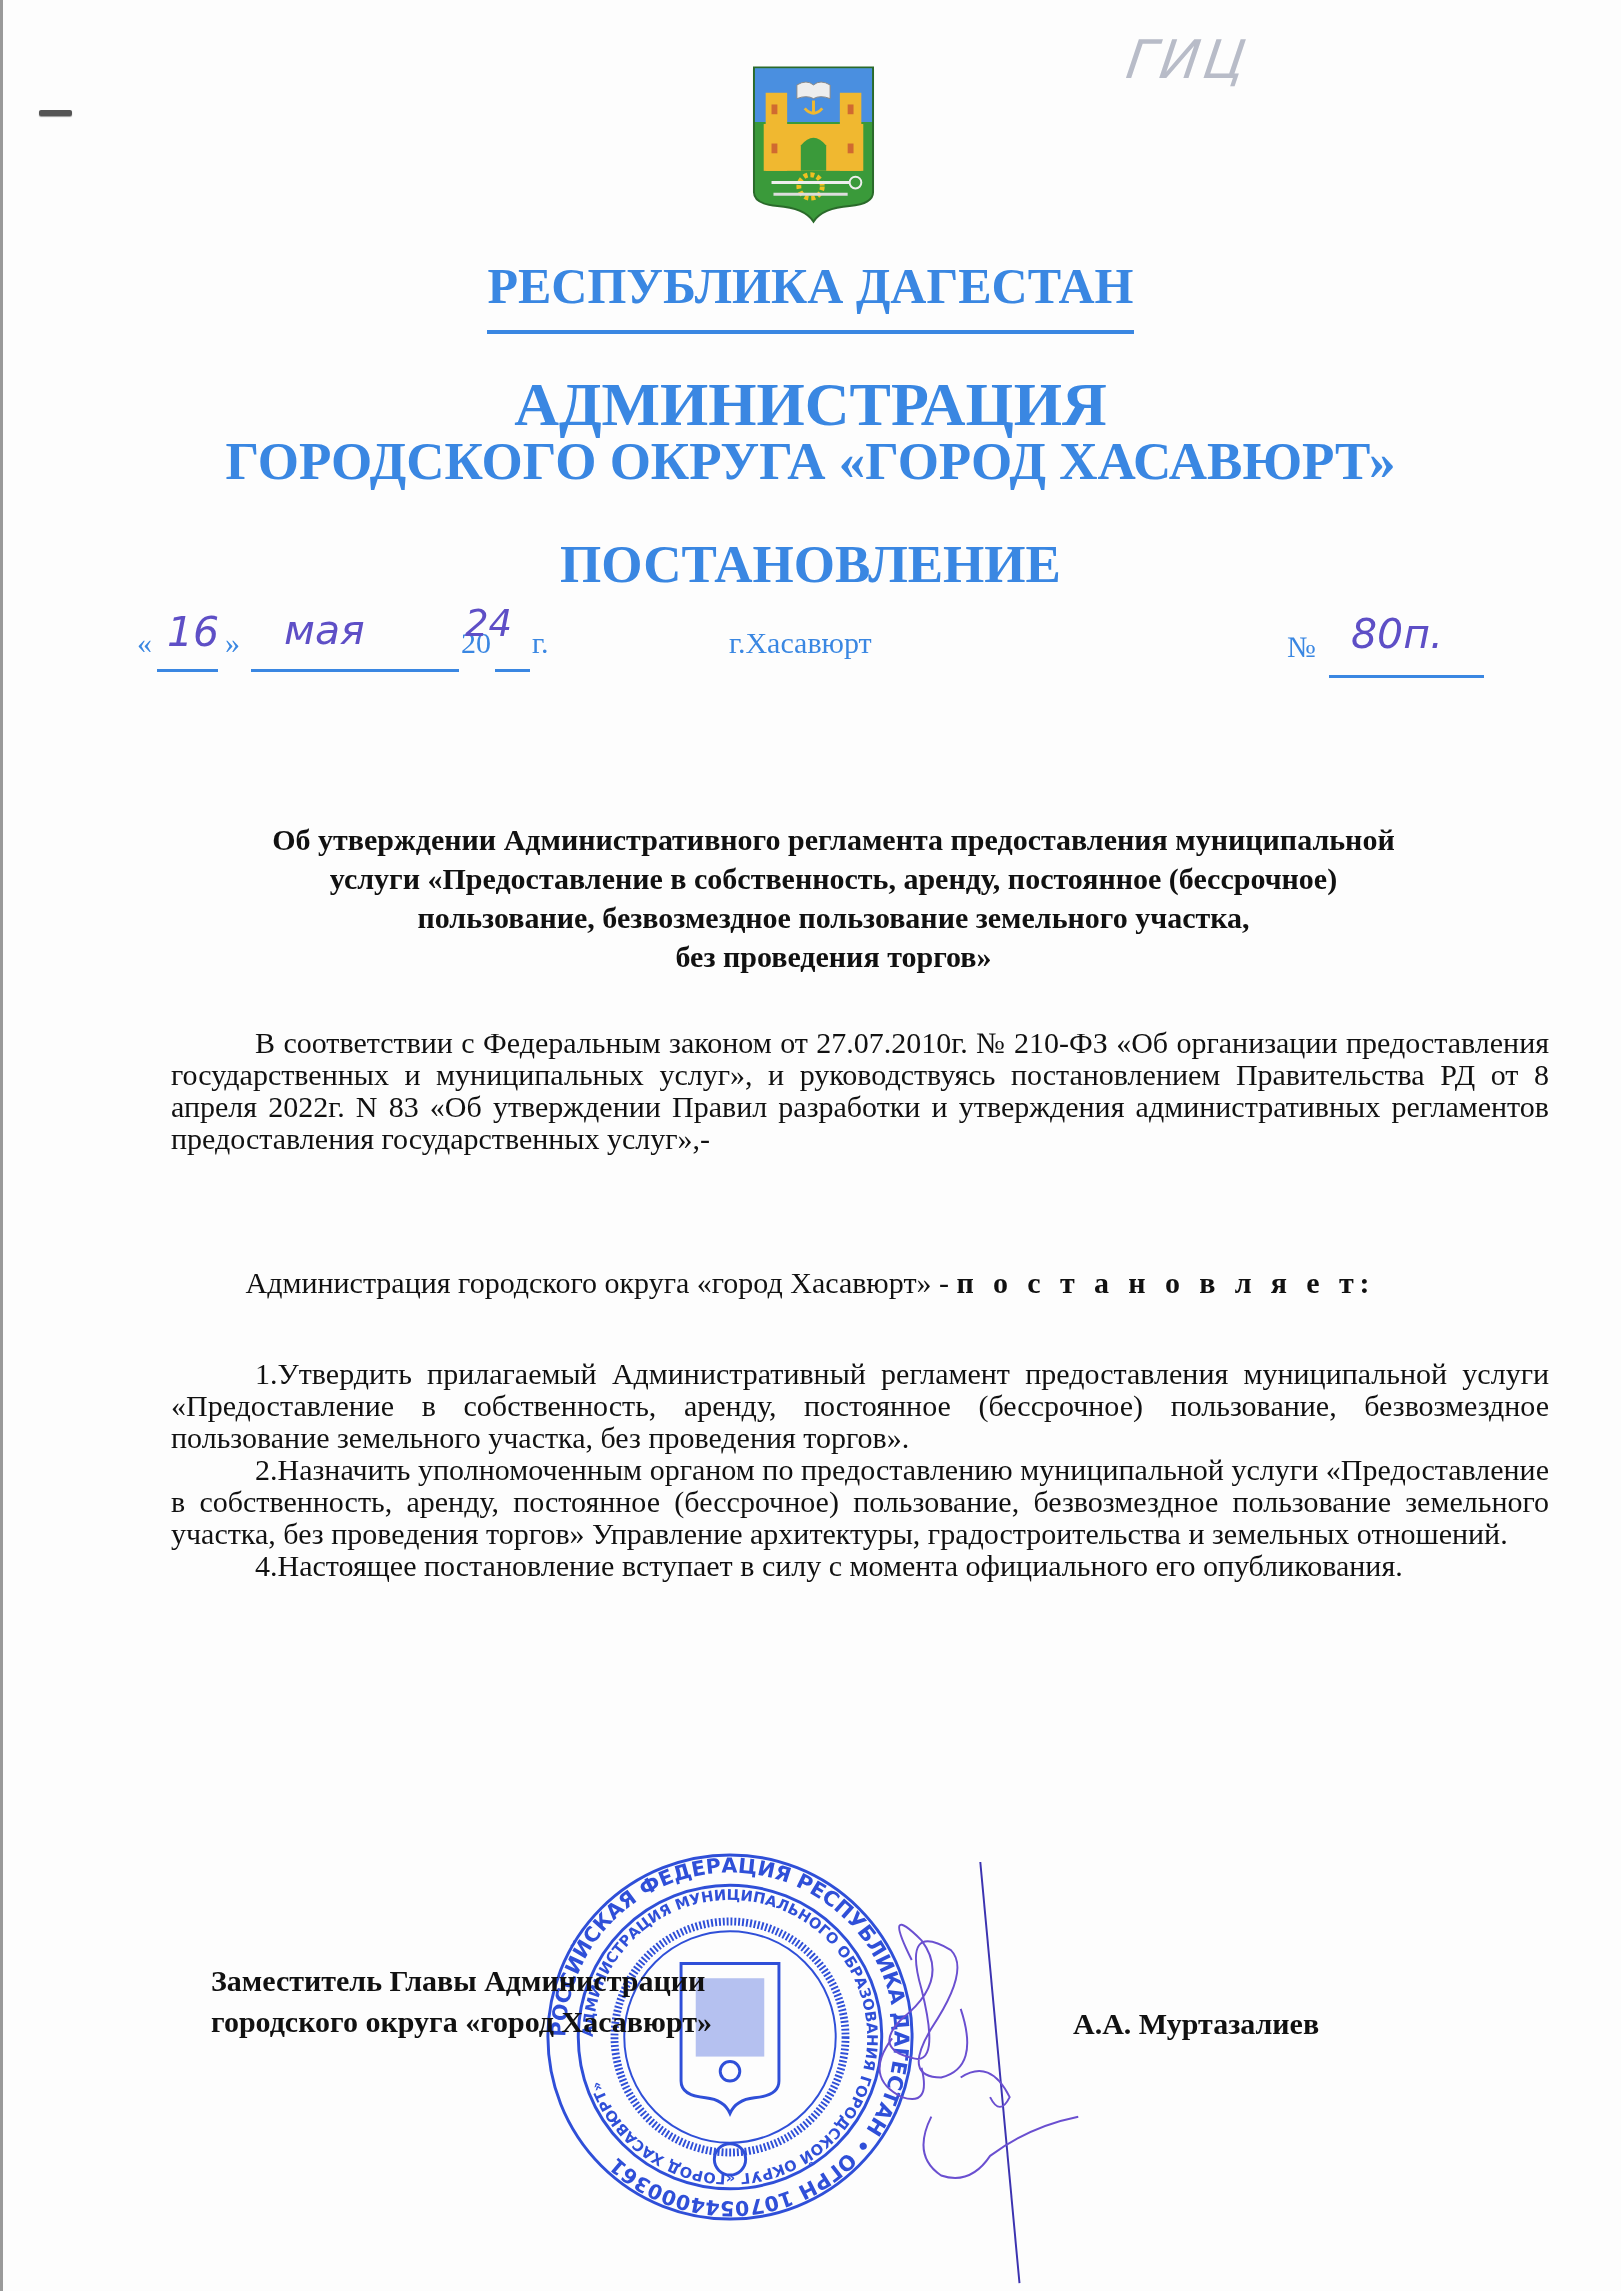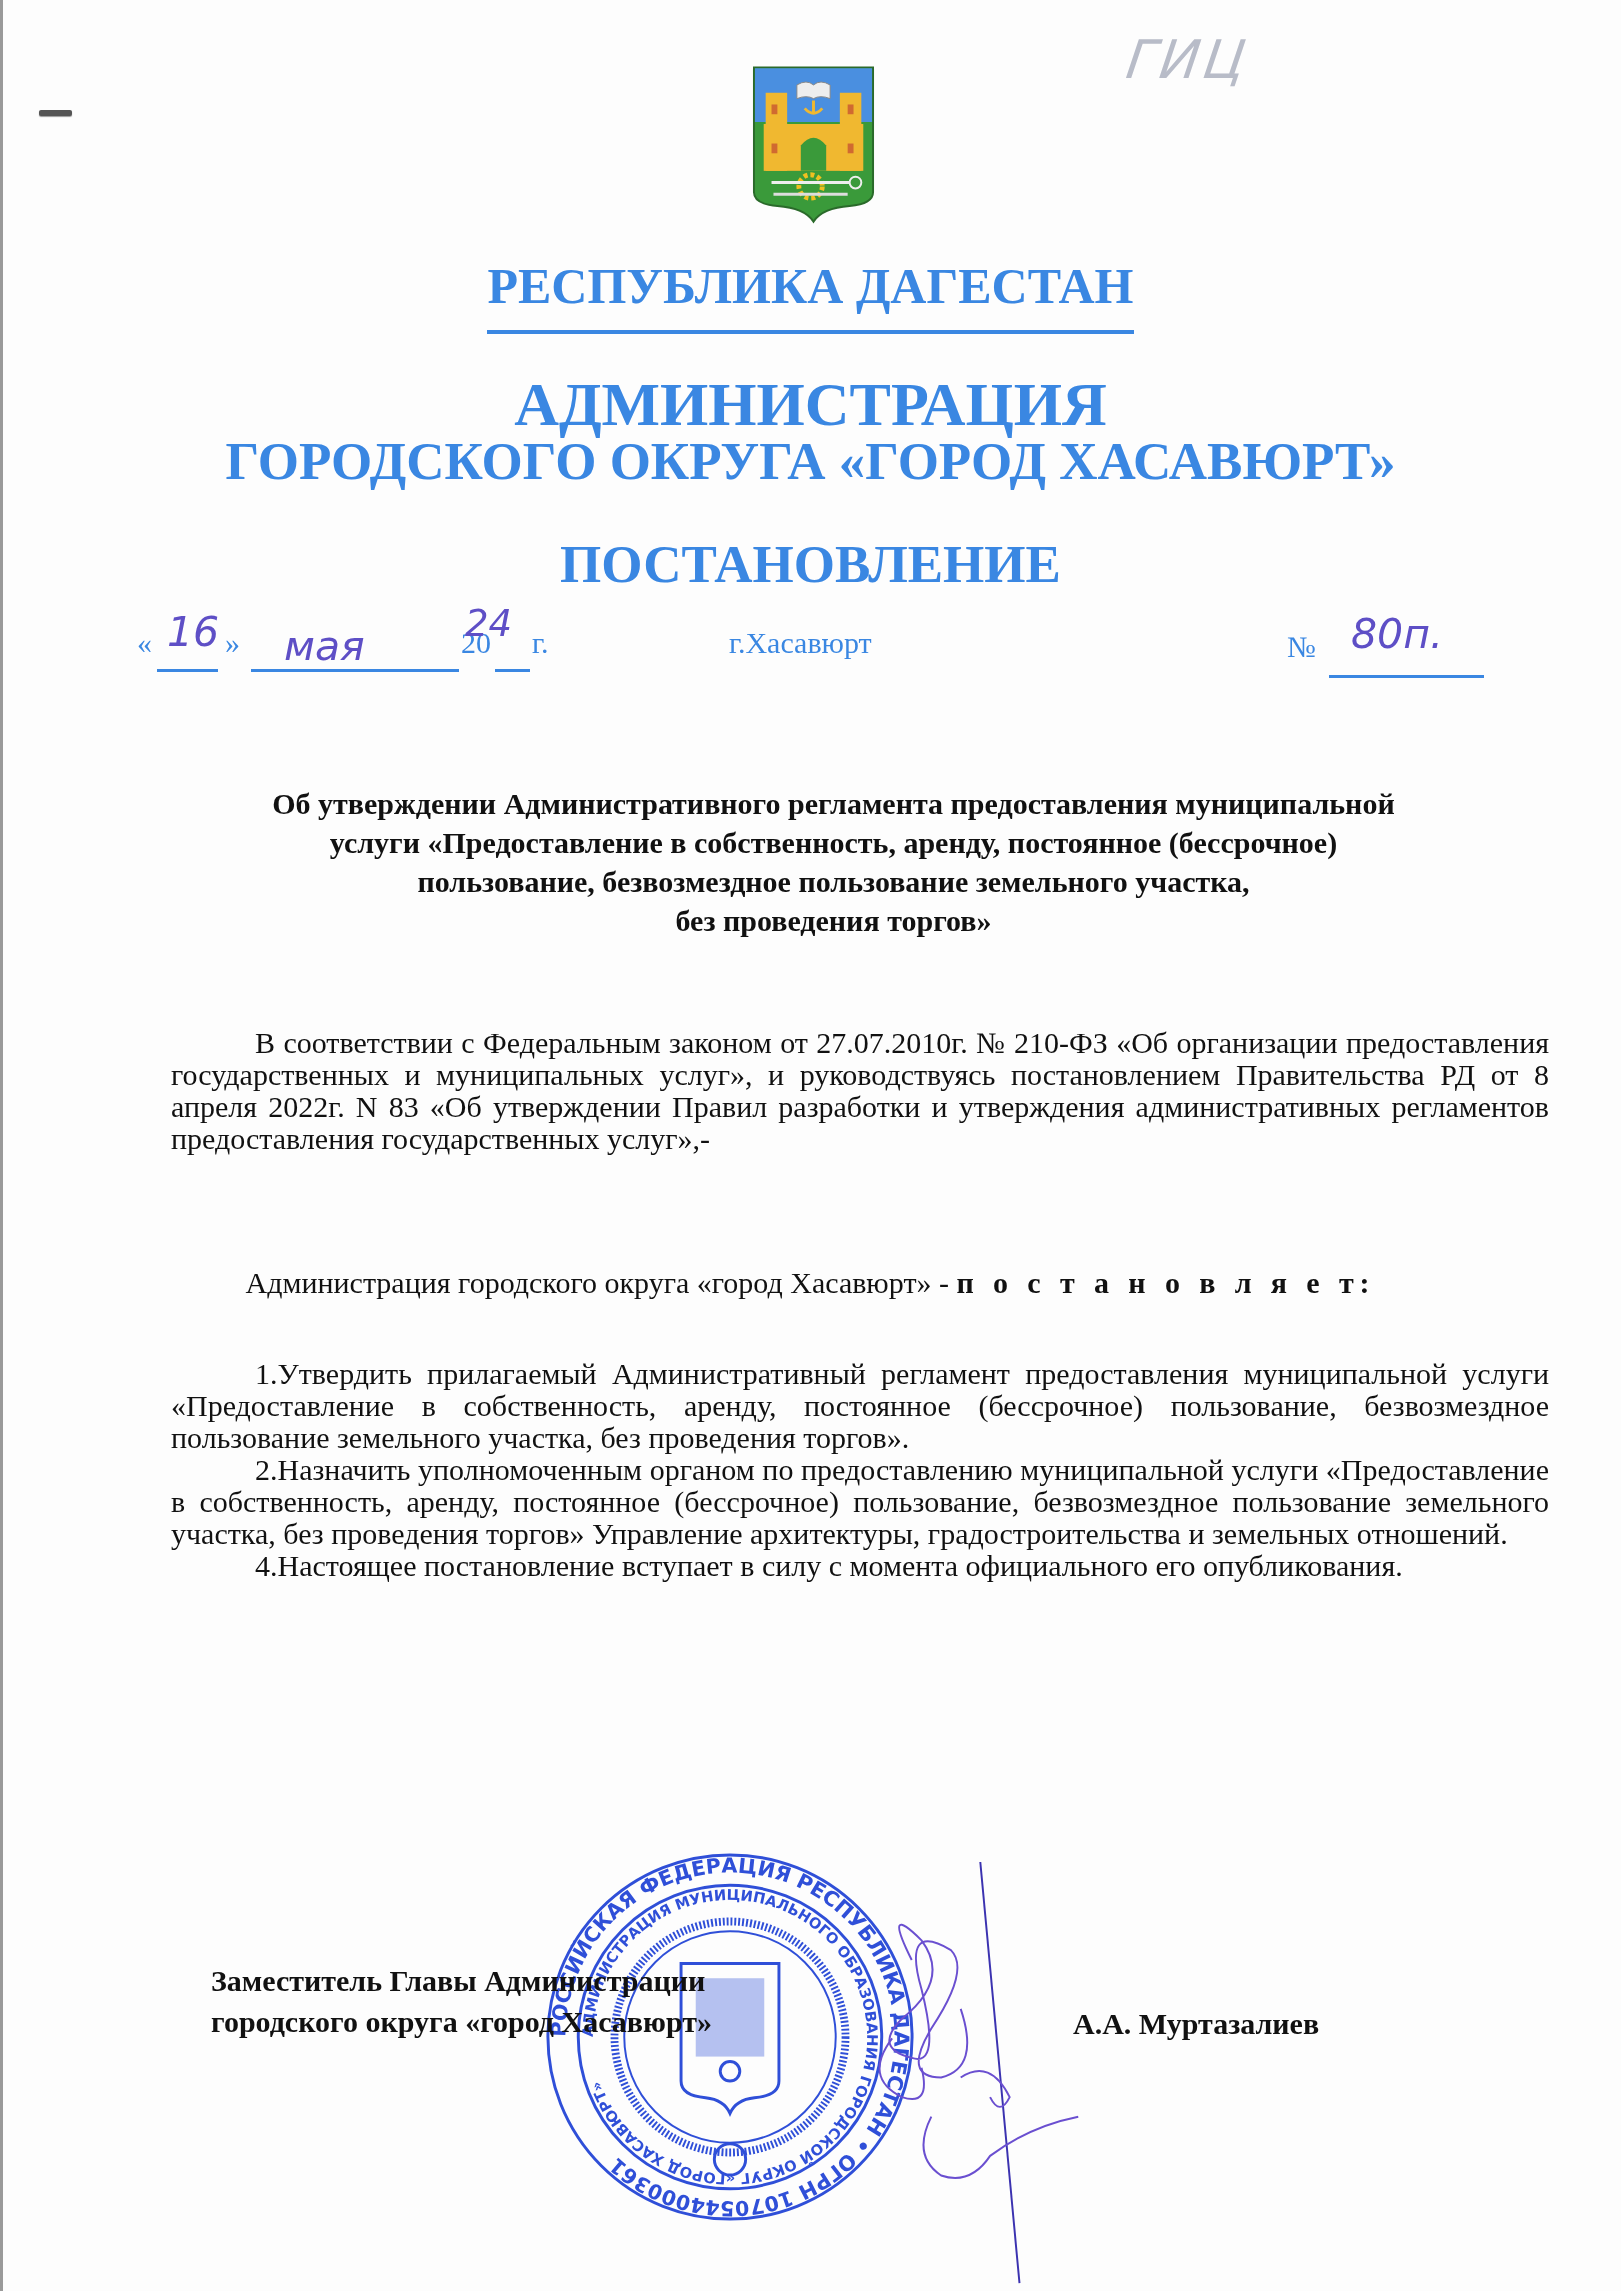--- a/index.html
+++ b/index.html
@@ -17,21 +17,21 @@
   .hdr { position: absolute; left: 0; width: 1621px; text-align: center; font-weight: bold; }
   .h-rep { top: 257px; font-size: 50px; }
   .h-rep span { border-bottom: 4.9px solid #3a87e2; padding-bottom: 16px; }
   .h-adm1 { top: 369px; font-size: 62px; }
   .h-adm2 { top: 431px; font-size: 53px; }
   .h-post { top: 534px; font-size: 53px; }
   .dateline { position: absolute; top: 612px; left: 0; width: 1621px; height: 69px; font-size: 30px; }
   .dl { position: absolute; }
   .hw { font-family: "DejaVu Sans", sans-serif; font-style: italic; color: #5e4fc6; font-size: 41px; position: absolute; }
   .uline { position: absolute; height: 2.9px; background: #3a87e2; }
-  .title { position: absolute; left: 118px; width: 1431px; top: 784px; text-align: center; font-weight: bold; font-size: 30px; line-height: 39px; }
+  .title { position: absolute; left: 118px; width: 1431px; top: 820px; text-align: center; font-weight: bold; font-size: 30px; line-height: 39px; }
   .para { position: absolute; left: 171px; width: 1378px; font-size: 30px; line-height: 32px; text-align: justify; }
   .para p { margin: 0; text-indent: 84px; }
   .p-intro { top: 1027px; }
   .p-admin { position: absolute; top: 1266px; left: 0; width: 1621px; text-align: center; font-size: 30px; }
   .p-admin b { letter-spacing: 5.9px; }
   .p-items { top: 1358px; }
   .p-items p { margin: 0; }
   .sig { position: absolute; font-weight: bold; font-size: 30px; line-height: 41px; }
   .sig-title { left: 211px; top: 1960px; }
   .sig-name { left: 1073px; top: 2003px; }
@@ -68,21 +68,21 @@
 <div class="hdr h-adm1 blue">АДМИНИСТРАЦИЯ</div>
 <div class="hdr h-adm2 blue">ГОРОДСКОГО ОКРУГА «ГОРОД ХАСАВЮРТ»</div>
 <div class="hdr h-post blue">ПОСТАНОВЛЕНИЕ</div>
 
 <div class="dateline blue">
   <span class="dl" style="left:137px; top:13.7px;">«</span>
   <span class="uline" style="left:157px; top:57px; width:61px;"></span>
   <span class="hw" style="left:167px; top:-3.9px;">16</span>
   <span class="dl" style="left:225px; top:13.7px;">»</span>
   <span class="uline" style="left:251px; top:57px; width:208px;"></span>
-  <span class="hw" style="left:284px; top:-5.9px;margin-top:16px;">мая</span>
+  <span class="hw" style="left:284px; top:-5.9px;">мая</span>
   <span class="dl" style="left:461px; top:13.7px;">20</span>
   <span class="uline" style="left:495px; top:57px; width:35px;"></span>
   <span class="hw" style="left:465px; top:-9.8px; font-size:37px;">24</span>
   <span class="dl" style="left:532px; top:13.7px;">г.</span>
   <span class="dl" style="left:729px; top:13.7px;">г.Хасавюрт</span>
   <span class="dl" style="left:1287px; top:17.6px;">№</span>
   <span class="uline" style="left:1329px; top:63px; width:155px;"></span>
   <span class="hw" style="left:1351px; top:-2px;">80п.</span>
 </div>
 

